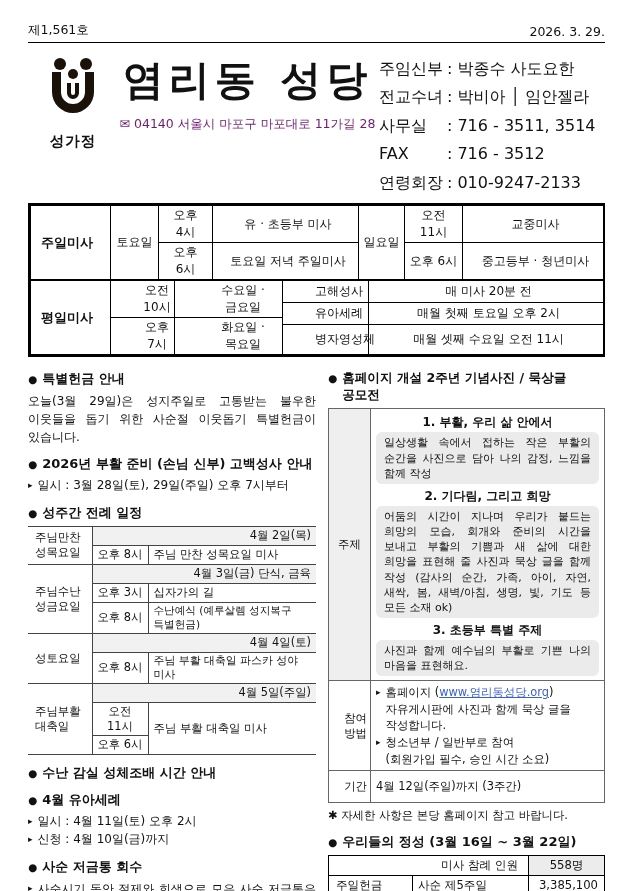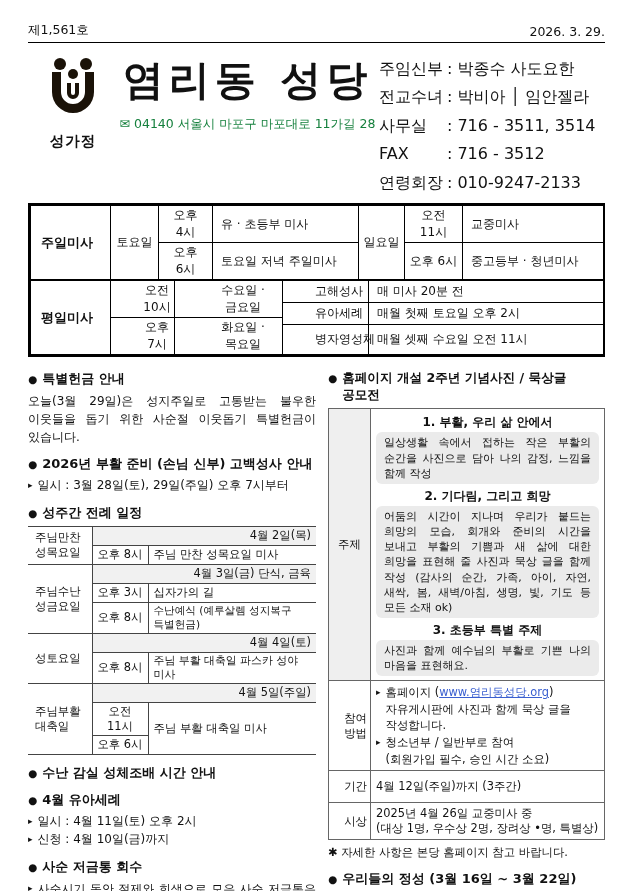--- a/index.html
+++ b/index.html
@@ -17,31 +17,31 @@
   .topbar { display:flex; justify-content:space-between; align-items:flex-end;
             border-bottom:1.5px solid #000; padding-bottom:3px; font-size:12.5px; }
 
   
   .masthead { display:flex; align-items:flex-start; padding:10px 2px 6px; }
   .logo { width:86px; text-align:center; padding-top:4px; }
   .logo-caption { font-weight:bold; font-size:14.5px; margin-top:16px; letter-spacing:1px; }
   .mast-center { flex:1; text-align:center; }
   .mast-title { font-size:41px; font-weight:bold; letter-spacing:5px; line-height:1.15; margin-top:4px;
                 font-family:"DejaVu Sans",sans-serif; }
-  .mast-addr { font-size:12.5px; margin-top:12px; color:#15803d; }
+  .mast-addr { font-size:12.5px; margin-top:12px; color:#701a75; }
   .contacts { width:224px; font-size:16px; line-height:1.78; padding-top:2px; }
   .contact-line { display:flex; }
   .contact-label { width:66px; flex:0 0 66px; }
   .contact-colon { padding:0 5px 0 2px; }
 
   
   .masswrap { border:2px solid #000; }
   table { border-collapse:collapse; table-layout:fixed; width:100%; }
   .ma td { border:1px solid #000; text-align:center; font-size:12px; height:25px; padding:1px 3px; }
-  .ma .l { text-align:left; padding-left:8px;margin-top:32px; }
+  .ma .l { text-align:center; padding-left:8px;margin-top:32px; }
   .ma .big { font-weight:bold; font-size:13px; padding:0 10px; }
   .ma2 td { height:22px;padding-left:32px; }
   .ma2 .tall { height:33px; }
 
   
   .cols { display:flex; gap:12px; margin-top:4px; }
   .colL { width:288px; flex:0 0 288px; }
   .colR { flex:1; }
 
   .sec-h { display:flex; gap:5px; align-items:baseline; font-weight:bold; font-size:13px; margin:9px 0 4px; }
@@ -347,25 +347,20 @@
             <span class="mk">▸</span>
             <span class="pre">청소년부 / 일반부로 참여
 (회원가입 필수, 승인 시간 소요)</span>
           </div>
         </td>
       </tr>
       <tr>
         <td class="lblw">기간</td>
         <td>4월 12일(주일)까지 (3주간)</td>
       </tr>
-      <tr>
-        <td class="lblw">시상</td>
-        <td class="pre">2025년 4월 26일 교중미사 중
-(대상 1명, 우수상 2명, 장려상 •명, 특별상)</td>
-      </tr>
     </tbody>
       </table>
     <div class="note">
       <div><span>✱</span> <span>자세한 사항은 본당 홈페이지 참고 바랍니다.</span></div>
     </div>
 
     <div class="sec-h">
       <span class="blt">●</span>
       <span>우리들의 정성 (3월 16일 ~ 3월 22일)</span>
     </div>

